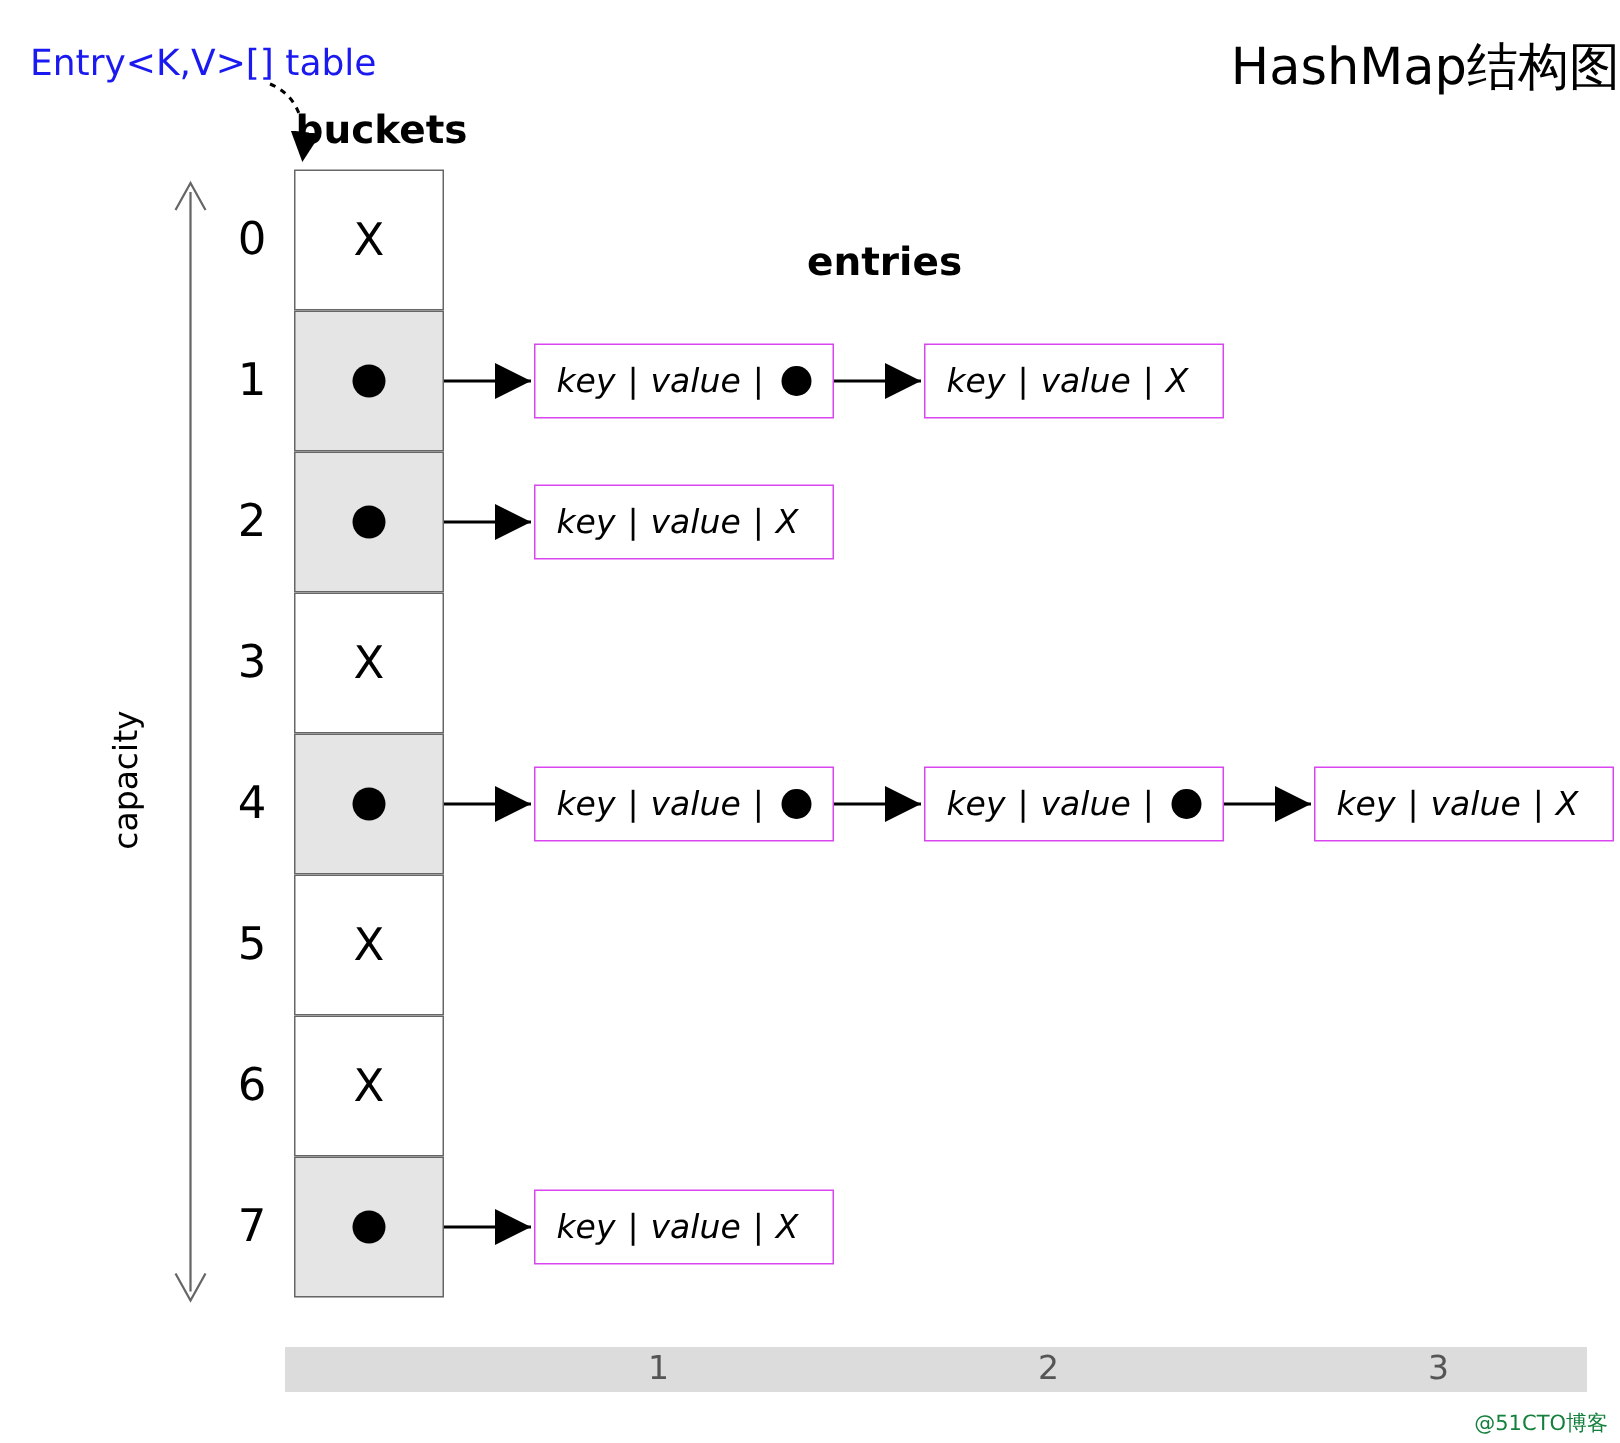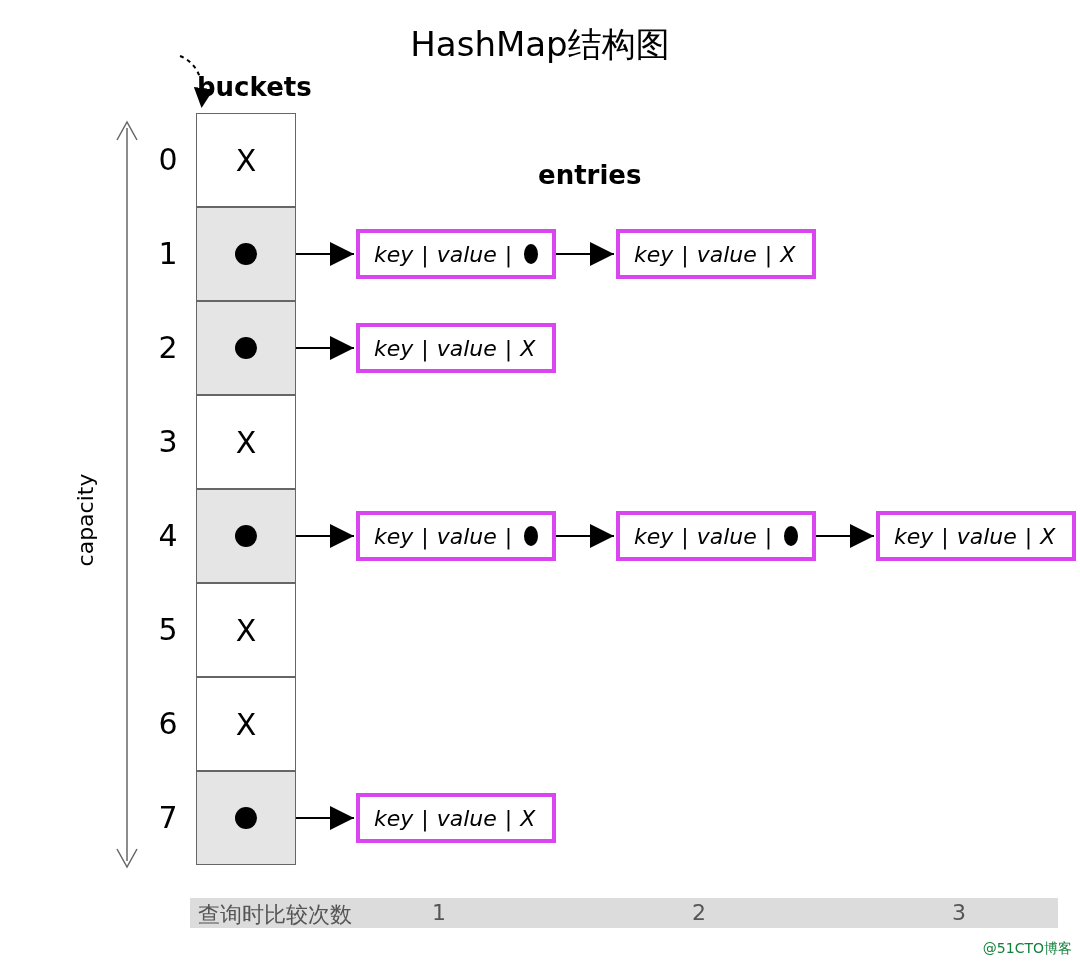--- a/index.html
+++ b/index.html
@@ -1,42 +1,43 @@
 <!DOCTYPE html>
 <html><head>
 <meta charset="utf-8">
 <style>
   html,body{margin:0;padding:0;width:1080px;height:962px;background:#fff;font-family:"DejaVu Sans","Liberation Sans",Arial,sans-serif;color:#000;}
   .wrap{position:relative;width:1080px;height:962px;}
-  .title{position:absolute;left:0;right:0;top:22px;text-align:center;font-size:34px;}
+  .title{position:absolute;left:0;right:0;top:22px;text-align:right;font-size:34px;}
   .table-label{position:absolute;left:20px;top:28px;color:#1a1af0;font-size:24px;}
   .buckets-label{position:absolute;left:197px;top:72px;font-size:26px;font-weight:bold;}
   .entries-label{position:absolute;left:538px;top:160px;font-size:26px;font-weight:bold;text-align:right;}
   .capacity-label{position:absolute;left:85px;top:520px;transform:translate(-50%,-50%) rotate(-90deg);font-size:22px;}
   .bucket-col{position:absolute;left:196px;top:113px;width:100px;}
   .bucket{width:100px;height:94px;border:1px solid #666;box-sizing:border-box;display:flex;align-items:center;justify-content:center;font-size:30px;}
   .bucket.empty{background:#fff;}
   .bucket.filled{background:#e5e5e5;}
   .black-dot{width:22px;height:22px;border-radius:50%;background:#000;display:inline-block;}
   .index{position:absolute;width:40px;text-align:center;font-size:30px;}
-  .entry{position:absolute;height:50px;border:4px solid #d946ef;background:#fff;display:flex;align-items:center;padding:0 14px;box-sizing:border-box;white-space:nowrap;}
+  .entry{position:absolute;height:50px;border:1px solid #d946ef;background:#fff;display:flex;align-items:center;padding:0 14px;box-sizing:border-box;white-space:nowrap;}
   .entry .kpart,.entry .vpart,.entry .npart{font-style:italic;font-size:22px;}
   .entry .sep{font-style:italic;font-size:22px;margin:0 8px;}
   .entry .black-dot{width:20px;height:20px;margin-left:4px;}
   .capacity-arrow{position:absolute;left:112px;top:118px;height:753px;}
   .bottom-bar{position:absolute;left:190px;top:898px;right:22px;height:30px;background:#dcdcdc;color:#555;font-size:22px;}
   .bottom-bar span{position:absolute;top:2px;}
   .watermark{position:absolute;right:8px;bottom:4px;font-size:14px;color:#15803d;}
   svg{position:absolute;}
 </style>
 </head>
 <body>
 <div class="wrap">
 
 <div class="title">HashMap结构图</div>
+<div class="table-label">Entry&lt;K,V&gt;[] table</div>
 <div class="buckets-label">buckets</div>
 <div class="entries-label">entries</div>
 <div class="capacity-label">capacity</div>
 
 <svg style="left:160px;top:52px;width:80px;height:60px;">
   <defs>
     <marker id="ahead" markerWidth="10" markerHeight="10" refX="8" refY="5" orient="auto">
       <path d="M0,0 L10,5 L0,10 Z" fill="#000"></path>
     </marker>
   </defs>
@@ -62,21 +63,20 @@
         <span class="black-dot"></span>
       </div>
       <div class="bucket empty">X</div>
       <div class="bucket empty">X</div>
       <div class="bucket filled">
         <span class="black-dot"></span>
       </div>
     </div>
 
 <div class="bottom-bar">
-  <span style="left:8px;">查询时比较次数</span>
   <span style="left:242px;">1</span>
   <span style="left:502px;">2</span>
   <span style="left:762px;">3</span>
 </div>
 
 <div class="watermark">@51CTO博客</div>
 
 <svg id="arrow-layer" style="left:0;top:0;" width="1080" height="962">
   <defs>
     <marker id="ah2" markerWidth="14" markerHeight="14" refX="12" refY="6" orient="auto">

